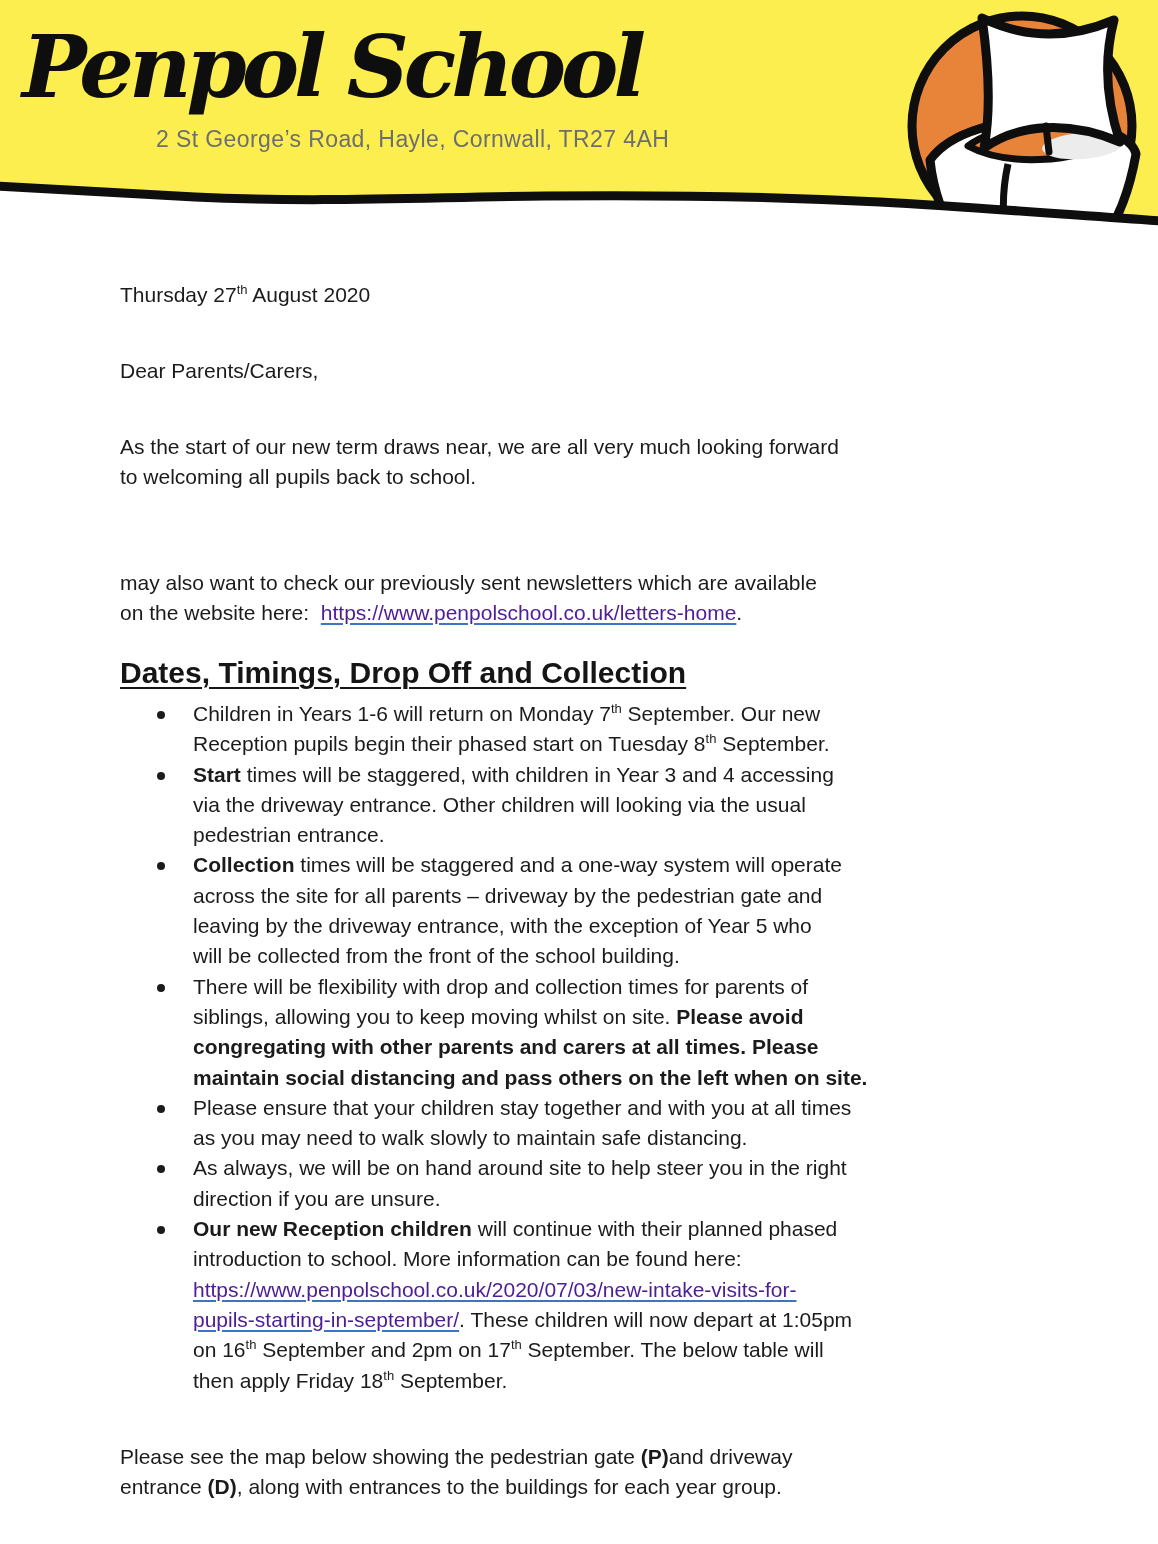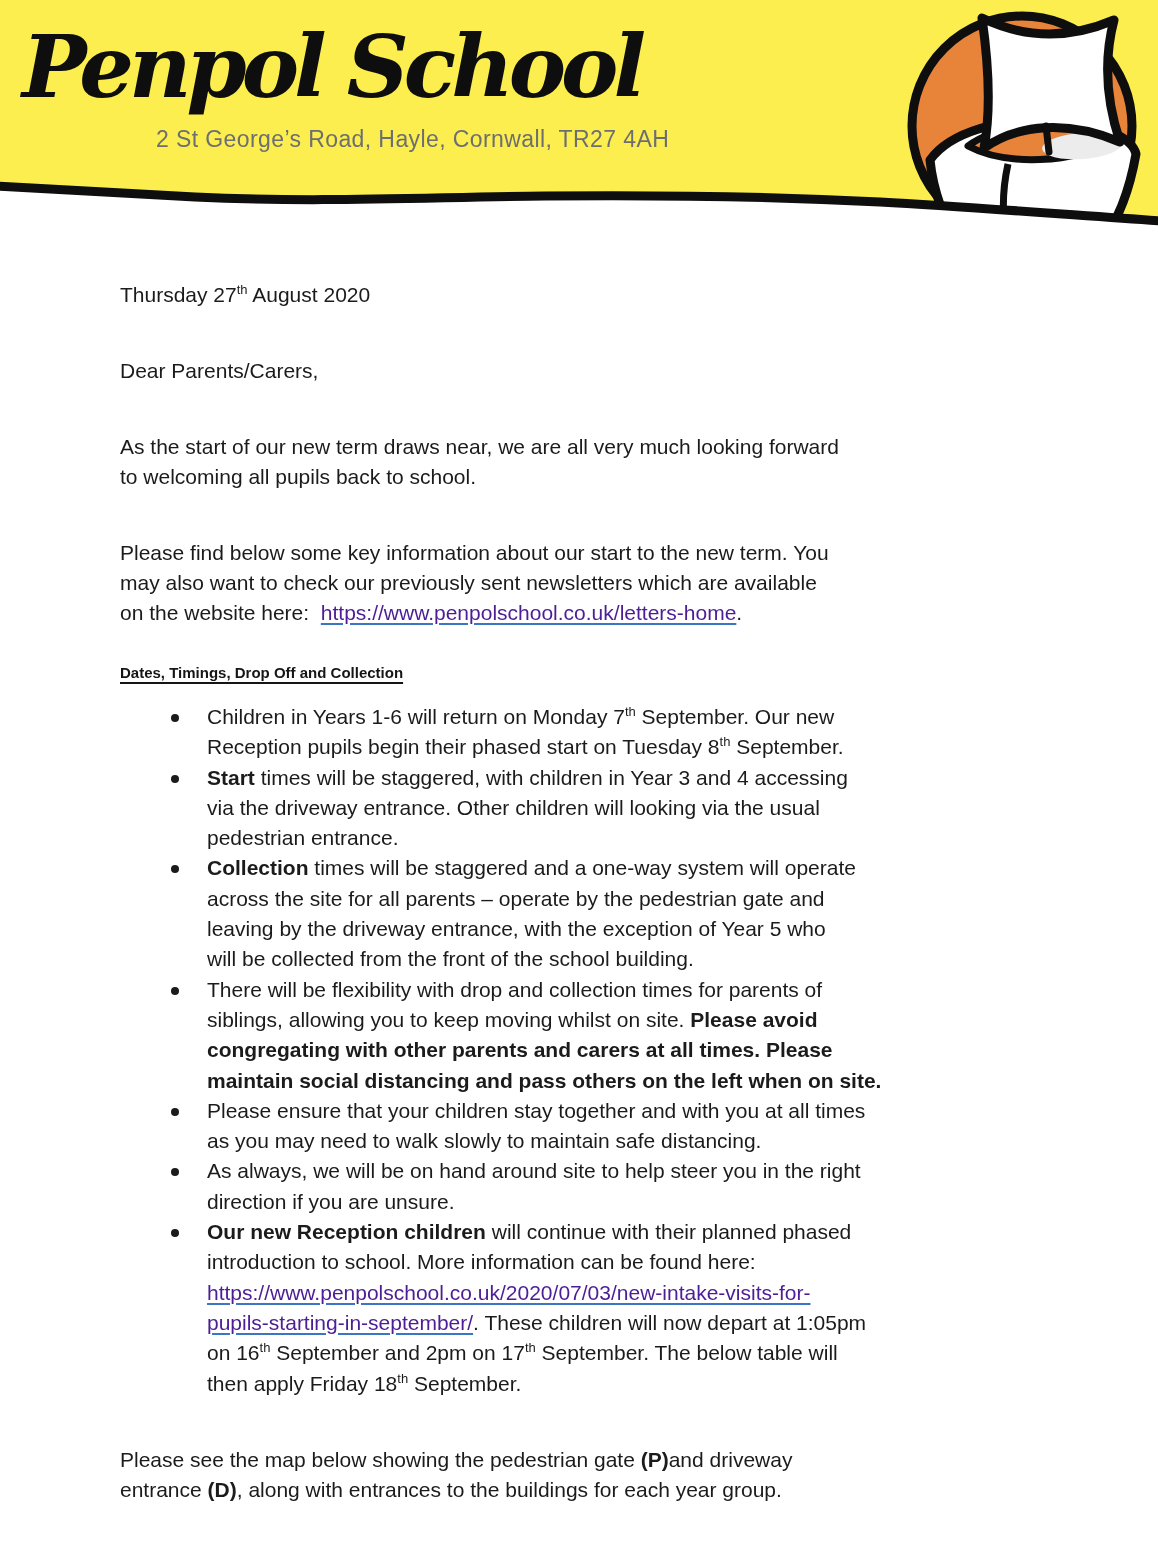--- a/index.html
+++ b/index.html
@@ -32,27 +32,27 @@
   }
   
   .letter {
     padding: 50px 120px 0 120px;
     font-size: 21px; line-height: 30px;
   }
   .letter p { margin: 46px 0 0 0; }
   .letter p.first { margin-top: 0; }
   h2.section-heading {
     margin: 30px 0 11px 0;
-    font-size: 15px; line-height: 30px;
+    font-size: 30px; line-height: 30px;
     font-weight: bold; color: #151515;
     text-decoration: underline;
     text-decoration-thickness: 2px;
     text-underline-offset: 4px;
   }
-  ul.key-list { list-style: none; margin: 14px; padding: 0; }
+  ul.key-list { list-style: none; margin: 0; padding: 0; }
   ul.key-list li {
     position: relative;
     padding-left: 73px;
     line-height: 30.3px;
   }
   ul.key-list .dot {
     position: absolute; left: 37px; top: 12px;
     width: 8px; height: 8px; border-radius: 50%;
     background: #1b1b1b;
   }
@@ -89,34 +89,34 @@
     <path d="M-4,186 C60,189 125,193 195,197 C320,203 430,197 545,196 C640,195 740,195 880,202 C970,207 1060,214 1162,221" fill="none" stroke="#0E0E0E" stroke-width="9" stroke-linecap="round"></path>
   </svg>
   <div class="school-name">Penpol School</div>
   <div class="school-address">2 St George’s Road, Hayle, Cornwall, TR27 4AH</div>
 </div>
 
 <div class="letter">
   <p class="first"><span>Thursday 27</span><sup>th</sup><span> August 2020</span></p>
   <p>Dear Parents/Carers,</p>
   <p><span>As the start of our new term draws near, we are all very much looking forward</span><br><span>to welcoming all pupils back to school.</span></p>
-  <p><span>Please find below some key information about our start to the new term. You</span><br><span>may also want to check our previously sent newsletters which are available</span><br><span>on the website here:&nbsp; </span><a href="#" class="lnk">https://www.penpolschool.co.uk/letters-home</a><span>.</span></p>
+  <p><br><span>may also want to check our previously sent newsletters which are available</span><br><span>on the website here:&nbsp; </span><a href="#" class="lnk">https://www.penpolschool.co.uk/letters-home</a><span>.</span></p>
   <h2 class="section-heading">Dates, Timings, Drop Off and Collection</h2>
   <ul class="key-list">
       <li>
         <span class="dot"></span>
         <div><span>Children in Years 1-6 will return on Monday 7</span><sup>th</sup><span> September. Our new</span><br><span>Reception pupils begin their phased start on Tuesday 8</span><sup>th</sup><span> September.</span></div>
       </li>
       <li>
         <span class="dot"></span>
         <div><span class="b">Start</span><span> times will be staggered, with children in Year 3 and 4 accessing</span><br><span>via the driveway entrance. Other children will looking via the usual</span><br><span>pedestrian entrance.</span></div>
       </li>
       <li>
         <span class="dot"></span>
-        <div><span class="b">Collection</span><span> times will be staggered and a one-way system will operate</span><br><span>across the site for all parents – operate by the pedestrian gate and</span><br><span>leaving by the driveway entrance, with the exception of Year 5 who</span><br><span>will be collected from the front of the school building.</span></div>
+        <div><span class="b">Collection</span><span> times will be staggered and a one-way system will operate</span><br><span>across the site for all parents – driveway by the pedestrian gate and</span><br><span>leaving by the driveway entrance, with the exception of Year 5 who</span><br><span>will be collected from the front of the school building.</span></div>
       </li>
       <li>
         <span class="dot"></span>
         <div><span>There will be flexibility with drop and collection times for parents of</span><br><span>siblings, allowing you to keep moving whilst on site. </span><span class="b">Please avoid</span><br><span class="b">congregating with other parents and carers at all times. Please</span><br><span class="b">maintain social distancing and pass others on the left when on site.</span></div>
       </li>
       <li>
         <span class="dot"></span>
         <div><span>Please ensure that your children stay together and with you at all times</span><br><span>as you may need to walk slowly to maintain safe distancing.</span></div>
       </li>
       <li>

